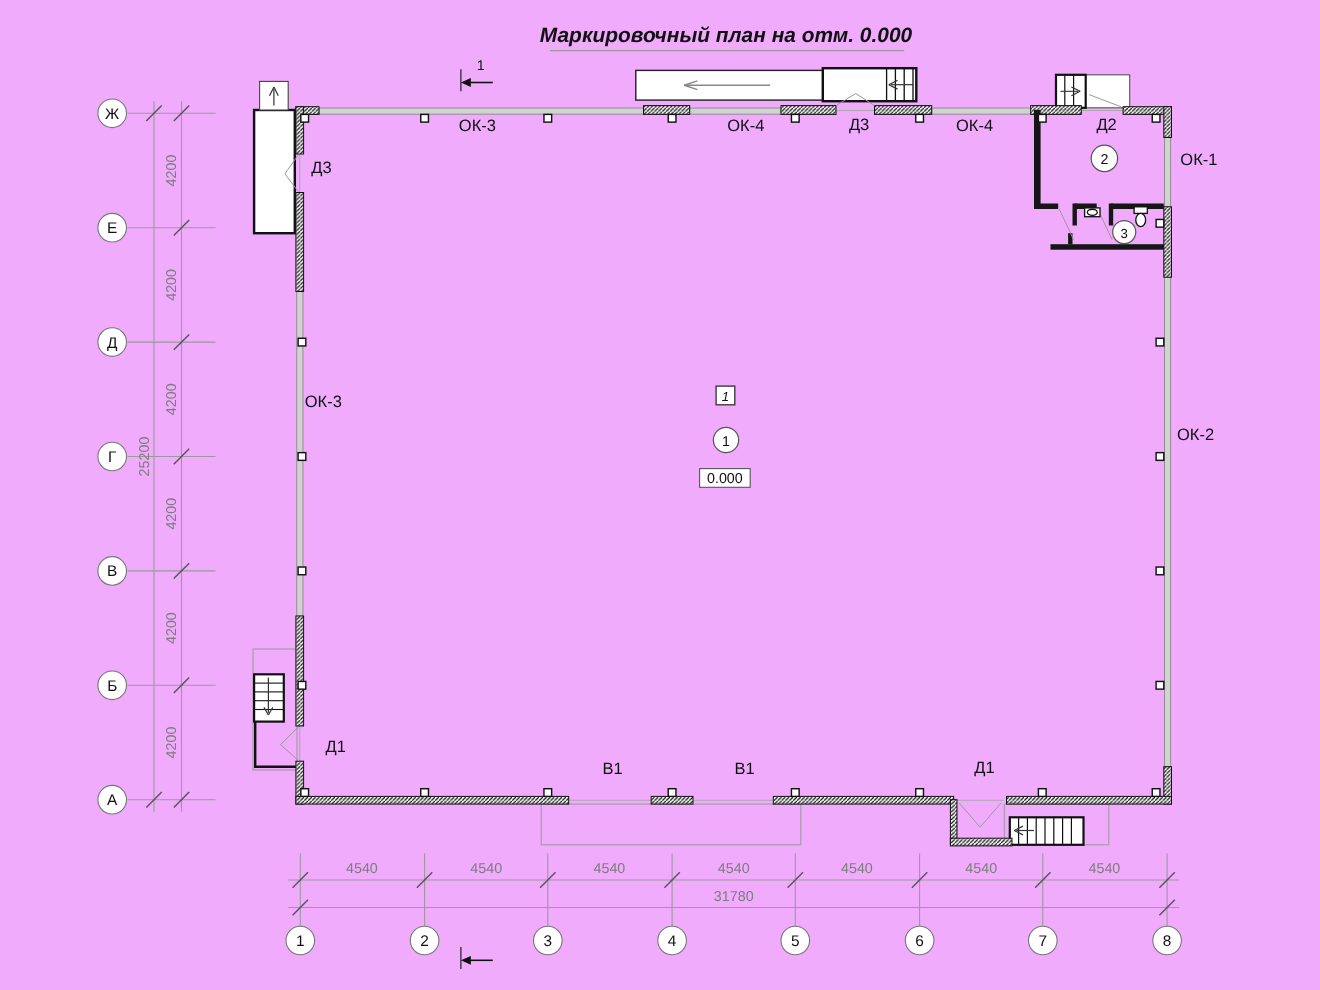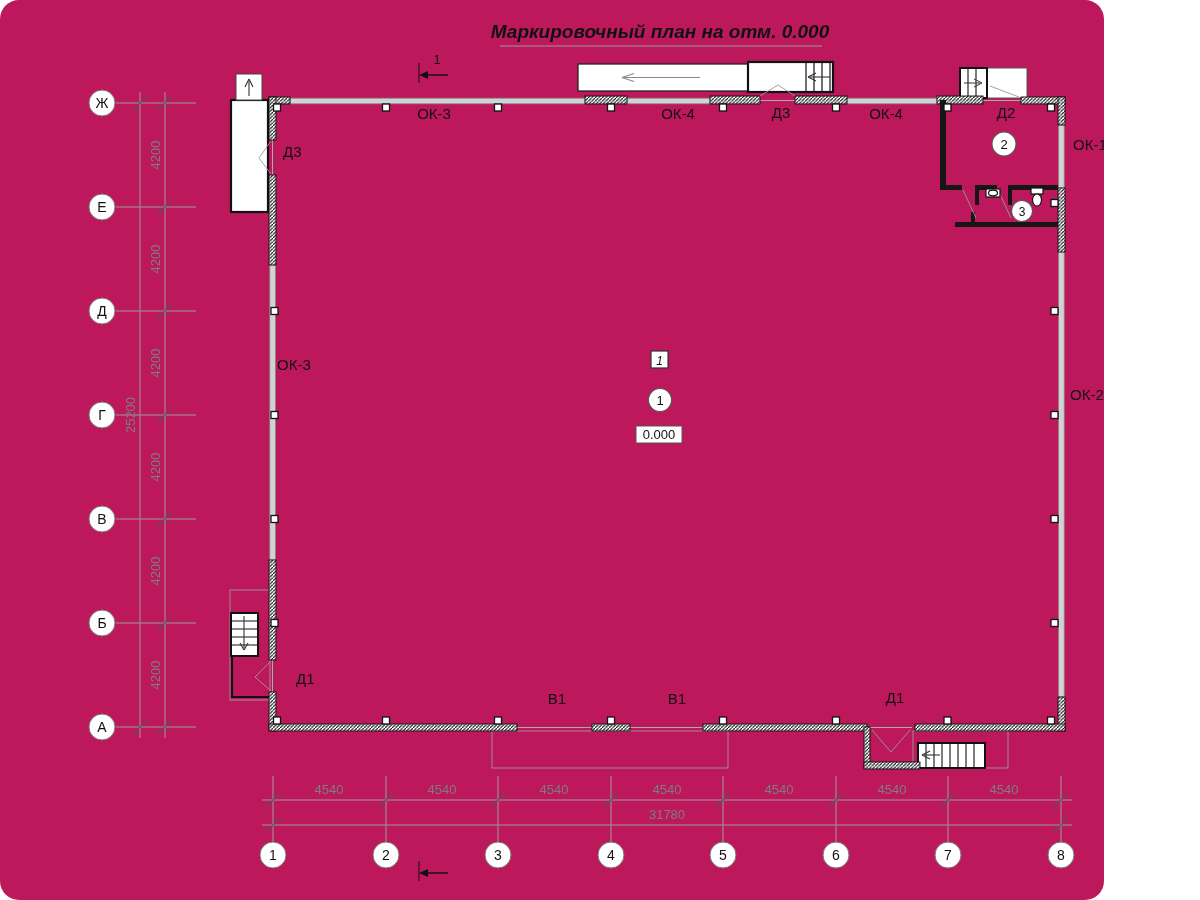--- a/index.html
+++ b/index.html
@@ -1,17 +1,17 @@
 <!DOCTYPE html>
 <html><head>
 <meta charset="utf-8">
 <style>
   html,body{margin:0;padding:0;background:#fff;}
-  .sheet{position:relative;width:1104px;height:900px;background:#be185d;overflow:hidden;
-         font-family:"Liberation Sans",sans-serif;border-radius:19px;}
+  .sheet{position:relative;width:1200px;height:900px;background:#f0abfc;overflow:hidden;
+         font-family:"Liberation Sans",sans-serif;}
   svg text{font-family:"Liberation Sans",sans-serif;}
 </style>
 </head>
 <body>
 
 <div class="sheet">
 <svg width="1200" height="900" viewBox="0 0 1200 900">
   <defs>
     <pattern id="hatch" width="3.5" height="3.5" patternUnits="userSpaceOnUse">
       <rect width="3.5" height="3.5" fill="#ffffff"></rect>

